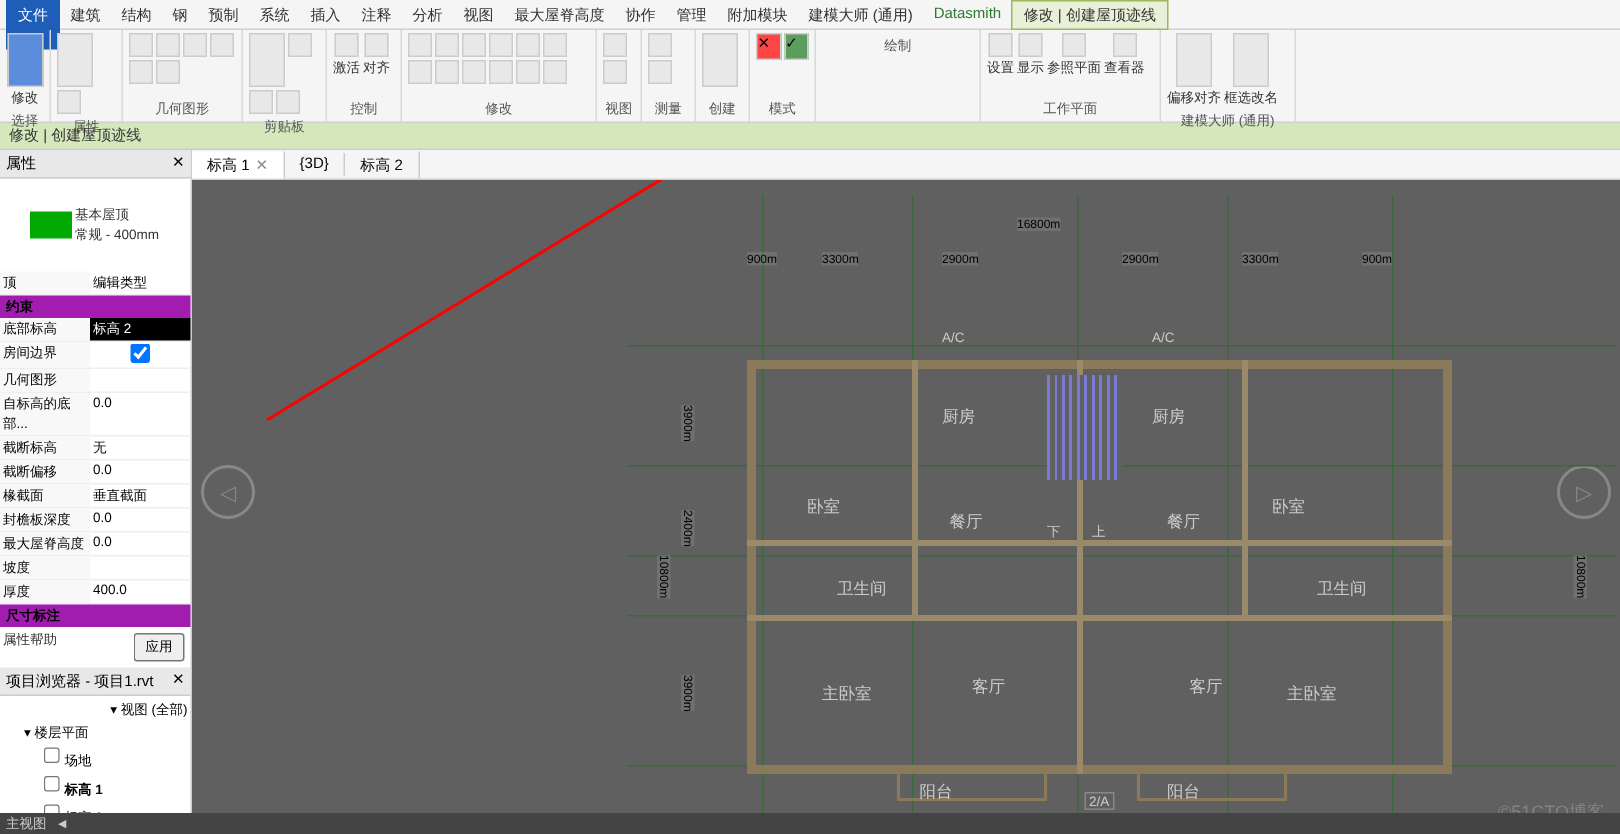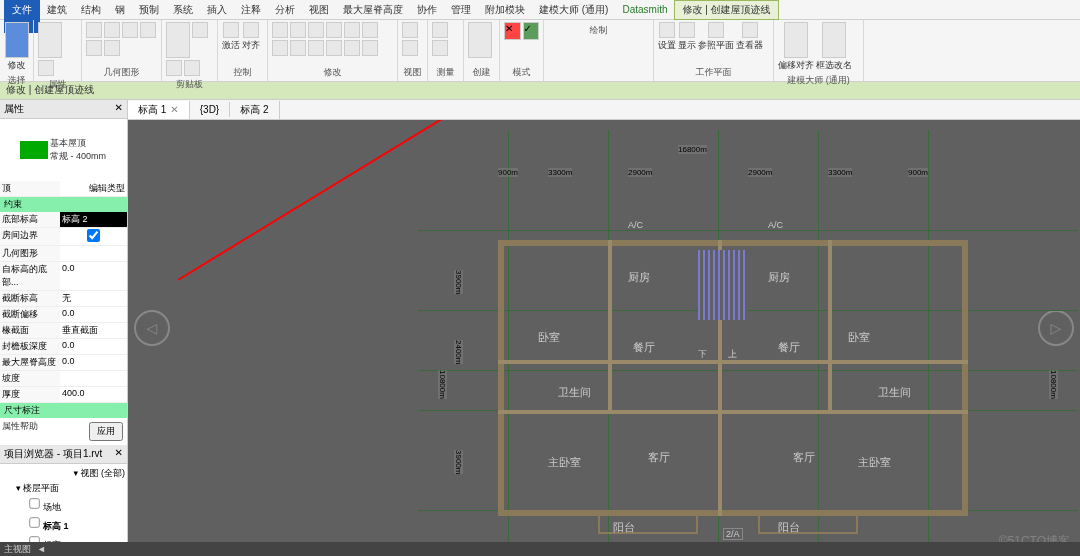--- a/index.html
+++ b/index.html
@@ -32,21 +32,21 @@
 
 .main { display: flex; height: 456px; }
 .leftpanel { width: 128px; background: #fff; border-right: 1px solid #ccc; display: flex; flex-direction: column; }
 .panel-head { background: #e8e8e8; padding: 2px 4px; font-size: 10px; border-bottom: 1px solid #ccc; display: flex; justify-content: space-between; }
 .swatch { width: 28px; height: 18px; background: #0a0; margin: 2px; display: inline-block; }
 .prop-row { display: flex; border-bottom: 1px solid #eee; font-size: 9px; }
 .prop-row .k { width: 60px; padding: 1px 2px; background: #f8f8f8; }
 .prop-row .v { flex: 1; padding: 1px 2px; }
 .prop-row .v input { width: 100%; border: none; font-size: 9px; }
 .prop-row .v.sel { background: #000; color: #fff; }
-.section-head { background: #86efac; padding: 1px 4px; font-size: 9px; font-weight: normal; }
+.section-head { background: #a21caf; padding: 1px 4px; font-size: 9px; font-weight: bold; }
 .apply-btn { font-size: 9px; padding: 1px 6px; float: right; margin: 2px; }
 
 .tree { flex: 1; overflow: auto; padding: 2px; }
 .tree-item { font-size: 9px; padding: 1px 0 1px 12px; white-space: nowrap; }
 .tree-item.l1 { padding-left: 4px; text-align: right; }
 .tree-item.l2 { padding-left: 14px; }
 .tree-item.l3 { padding-left: 26px; }
 .tree-item.bold { font-weight: bold; }
 .tree-item input[type=checkbox] { transform: scale(0.8); margin-right: 2px; }
 
@@ -239,21 +239,21 @@
       </div>
     <div style="display:flex;align-items:center;padding:18px">
       <span class="swatch"></span>
       <div>
           <div class="smalltxt">基本屋顶</div>
           <div class="smalltxt">常规 - 400mm</div>
         </div>
     </div>
     <div class="prop-row">
         <div class="k">顶</div>
-        <div class="v" style="text-align:right"><span style="font-size:9px">编辑类型</span></div>
+        <div class="v" style="text-align:left"><span style="font-size:9px">编辑类型</span></div>
       </div>
     <div class="section-head">约束</div>
     <div id="prop-rows">
         <div class="prop-row">
           <div class="k">底部标高</div>
           <div class="v sel">标高 2</div>
         </div>
         <div class="prop-row">
           <div class="k">房间边界</div>
           <div class="v "><input type="checkbox" checked="" style=""></div>

